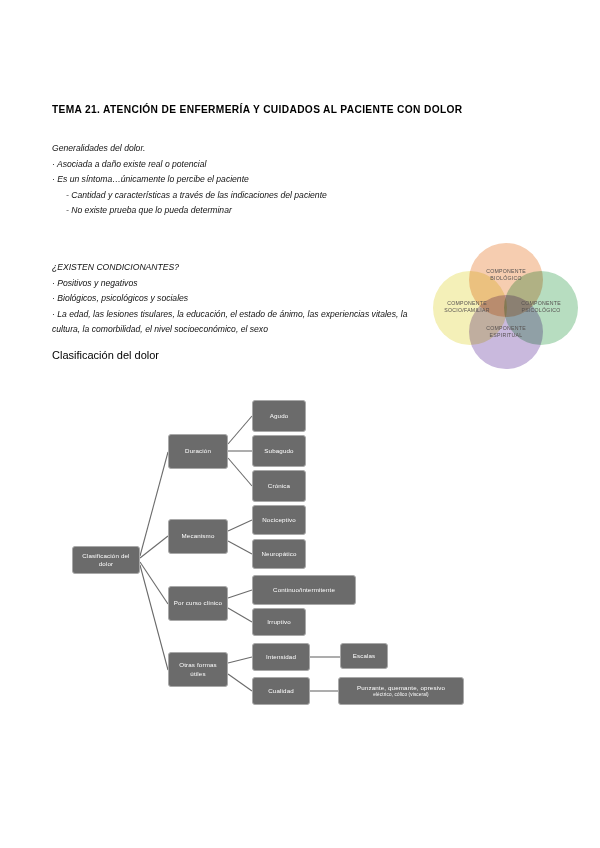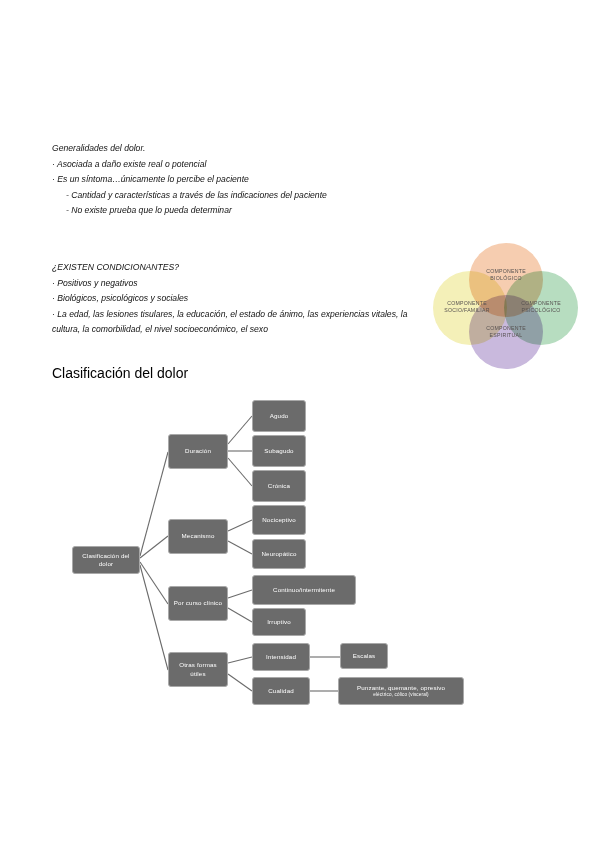--- a/index.html
+++ b/index.html
@@ -42,22 +42,22 @@
   }
   .text-block .ln { white-space: nowrap; }
   .text-block .ln.wrap { white-space: normal; }
   .indent1 { padding-left: 14px; }
 
   #generalidades { left: 52px; top: 141px; width: 420px; }
   #condicionantes { left: 52px; top: 260px; width: 360px; }
   #clasif-heading {
     position: absolute;
     left: 52px;
-    top: 365px;
-    font-size: 14px;
+    top: 349px;
+    font-size: 11px;
     white-space: nowrap;
   }
 
   
   #venn {
     position: absolute;
     left: 428px;
     top: 243px;
     width: 152px;
     height: 125px;
@@ -119,20 +119,21 @@
     display: block;
     font-size: 4.6px;
     line-height: 6px;
   }
 </style>
 </head>
 <body>
 
 <div class="page">
 
+  <div class="doc-title">TEMA 21. ATENCIÓN DE ENFERMERÍA Y CUIDADOS AL PACIENTE CON DOLOR</div>
 
   <div class="text-block" id="generalidades">
     <div class="ln">Generalidades del dolor.</div>
     <div class="ln">· Asociada a daño existe real o potencial</div>
     <div class="ln">· Es un síntoma…únicamente lo percibe el paciente</div>
     <div class="ln indent1">- Cantidad y características a través de las indicaciones del paciente</div>
     <div class="ln indent1">- No existe prueba que lo pueda determinar</div>
   </div>
 
   <div class="text-block" id="condicionantes">

